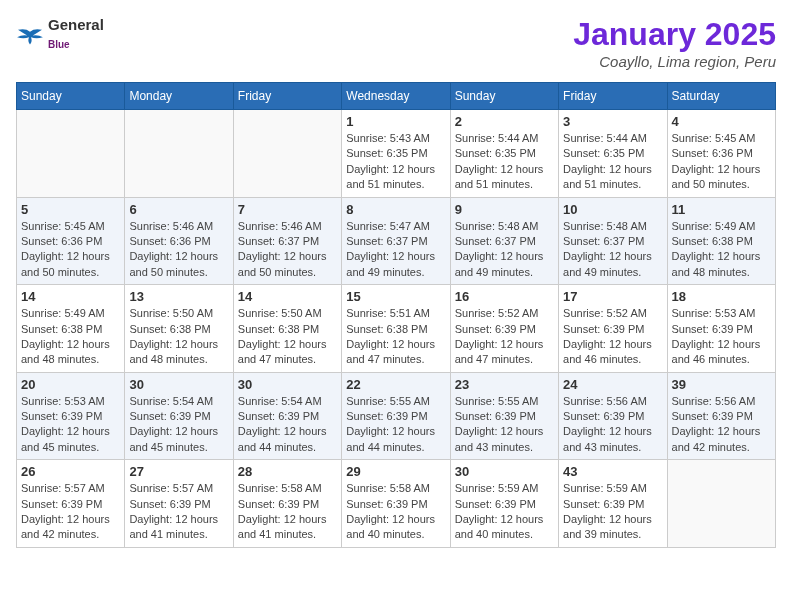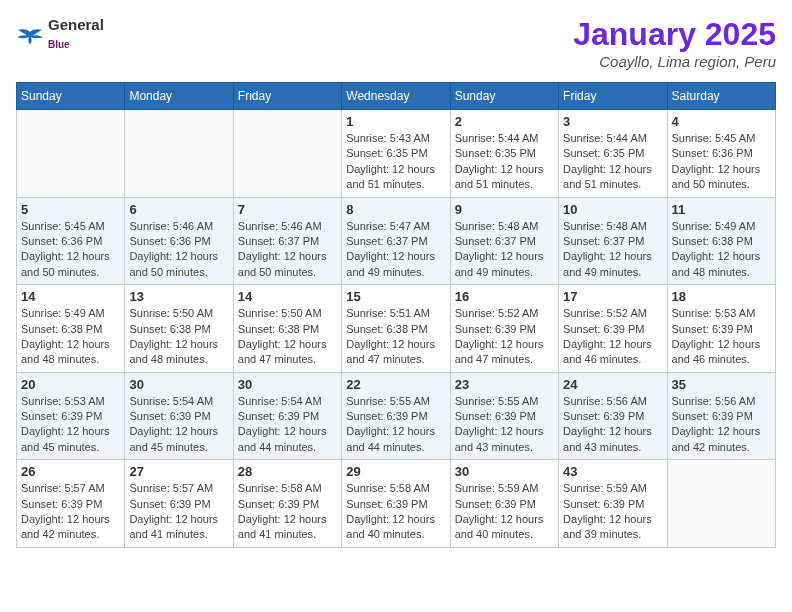--- a/index.html
+++ b/index.html
@@ -203,21 +203,21 @@
         </td>
         <td>
           <div class="day-number">23</div>
           <div class="day-info">Sunrise: 5:55 AM<br>Sunset: 6:39 PM<br>Daylight: 12 hours and 43 minutes.</div>
         </td>
         <td>
           <div class="day-number">24</div>
           <div class="day-info">Sunrise: 5:56 AM<br>Sunset: 6:39 PM<br>Daylight: 12 hours and 43 minutes.</div>
         </td>
         <td>
-          <div class="day-number">35</div>
+          <div class="day-number">39</div>
           <div class="day-info">Sunrise: 5:56 AM<br>Sunset: 6:39 PM<br>Daylight: 12 hours and 42 minutes.</div>
         </td>
       </tr>
       <tr>
         <td>
           <div class="day-number">26</div>
           <div class="day-info">Sunrise: 5:57 AM<br>Sunset: 6:39 PM<br>Daylight: 12 hours and 42 minutes.</div>
         </td>
         <td>
           <div class="day-number">27</div>

